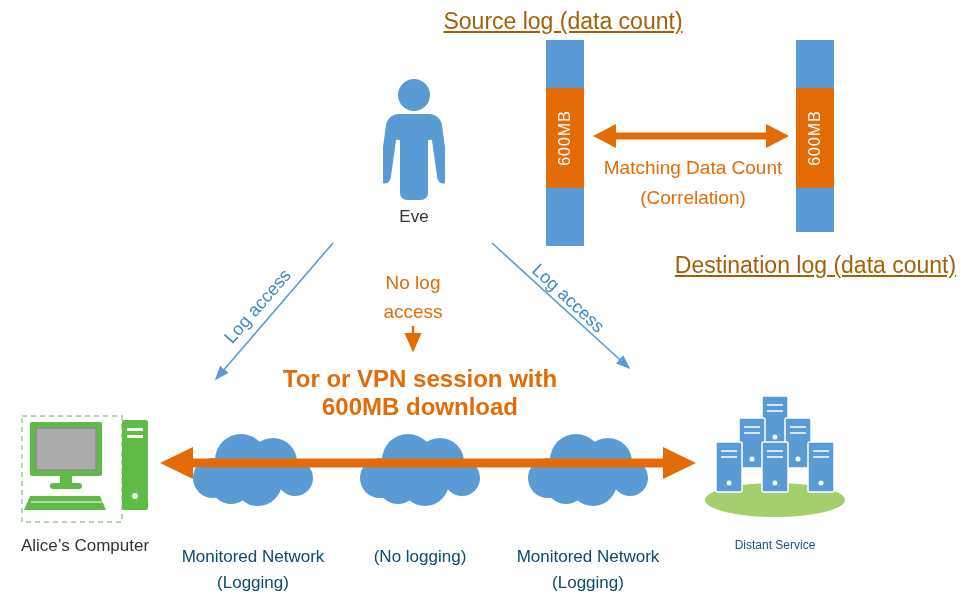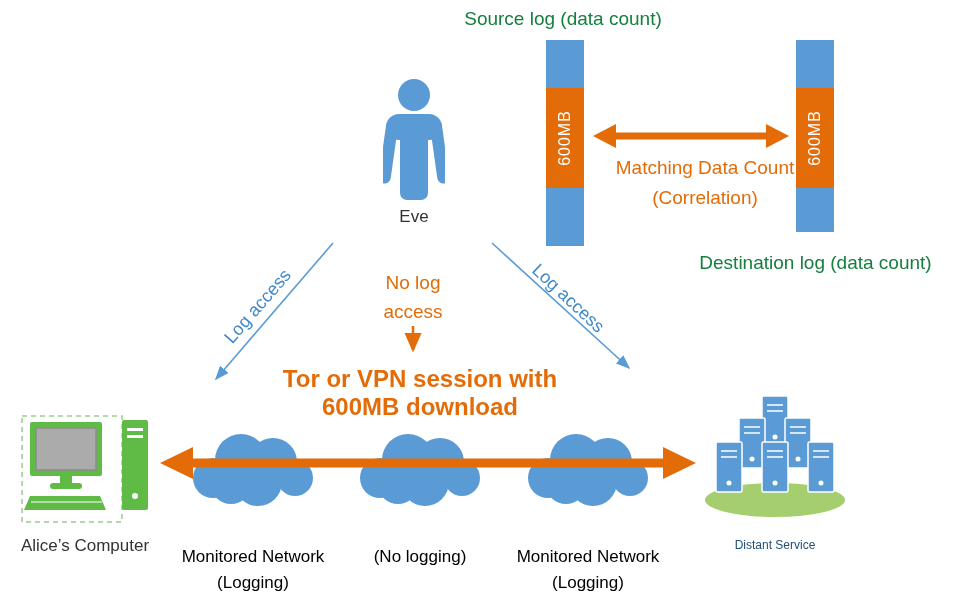--- a/index.html
+++ b/index.html
@@ -1,42 +1,42 @@
 <!DOCTYPE html>
 <html><head>
 <meta charset="utf-8">
 <style>
   html,body { margin:0; padding:0; }
   body {
     width:965px; height:602px; background:#ffffff; overflow:hidden;
     font-family:"Liberation Sans", sans-serif; position:relative;
   }
   .txt { position:absolute; text-align:center; z-index:6; }
-  .blue-t  { color:#15803d; font-size:19px; }
-  .blue-s  { color:#000000; font-size:17px; line-height:26px; }
+  .blue-t  { color:#a16207; font-size:23px;text-decoration:underline; }
+  .blue-s  { color:#0c4a6e; font-size:17px; line-height:26px; }
   .orange-t{ color:#E36C09; font-size:19px; line-height:29px; }
   .dark-t  { color:#333333; font-size:17px; }
   .navy-t  { color:#1F4E79; font-size:12px; }
   .bold-orange { color:#E36C09; font-size:24px; font-weight:bold; line-height:28px; }
   .rot { position:absolute; text-align:center; color:#4189C9; font-size:18px; z-index:6; }
   .bar { position:absolute; width:38px; background:#5B9BD5; z-index:2; }
   .bar-seg { position:absolute; left:0; right:0; top:48px; height:100px; background:#E36C09;
              display:flex; align-items:center; justify-content:center; }
   .vtext { transform:rotate(-90deg); color:#ffffff; font-size:16px; letter-spacing:1px; white-space:nowrap; }
   .icon { position:absolute; z-index:2; }
   .overlay { position:absolute; left:0; top:0; z-index:5; pointer-events:none; }
 </style>
 </head>
 <body>
 
 <div class="txt blue-t" style="left:428px;top:8px;width:270px">Source log (data count)</div>
 
 <div class="txt blue-t" style="left:648px;top:252px;width:335px">Destination log (data count)</div>
 
-<div class="txt orange-t" style="left:595px;top:153px;width:220px;line-height:30px">
+<div class="txt orange-t" style="left:583px;top:153px;width:220px;line-height:30px">
   <div>Matching Data Count</div>
   <div>(Correlation)</div>
 </div>
 
 <div class="bar" style="left:546px;top:40px;height:206px">
   <div class="bar-seg">
     <span class="vtext">600MB</span>
   </div>
 </div>
 <div class="bar" style="left:796px;top:40px;height:192px">

